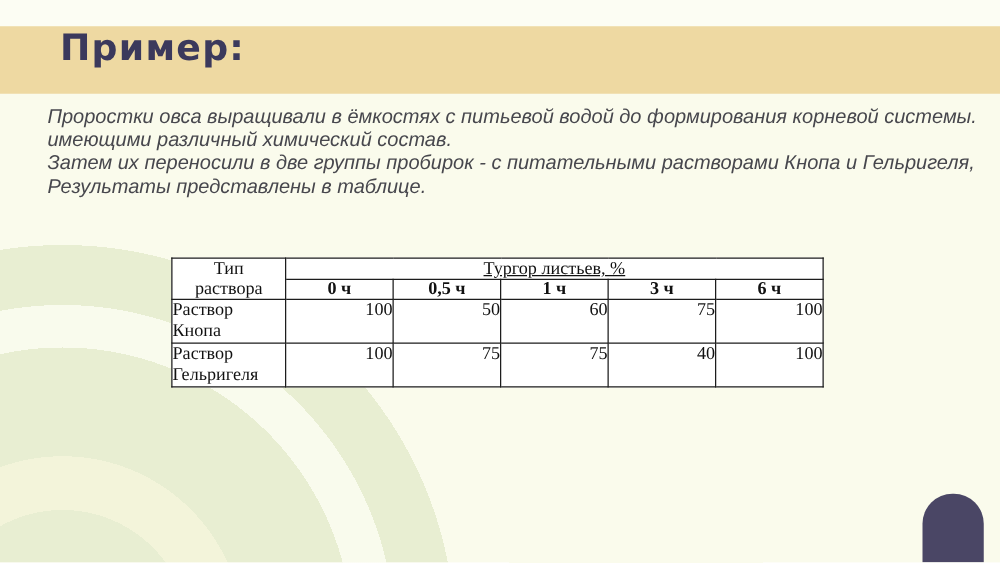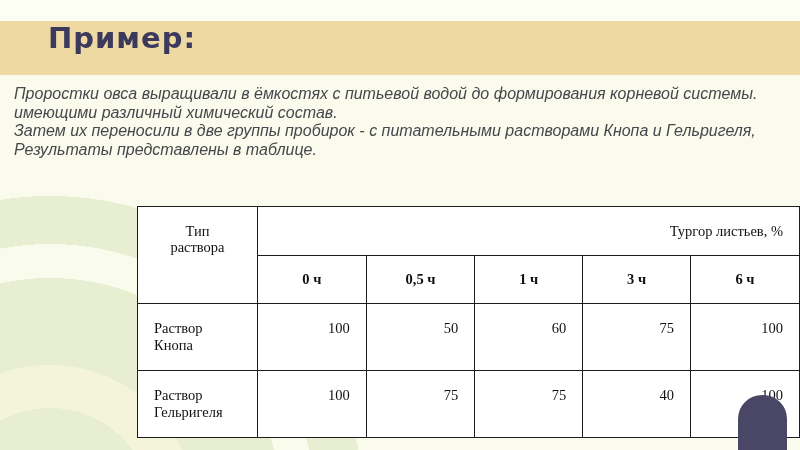--- a/index.html
+++ b/index.html
@@ -28,29 +28,29 @@
     background:var(--band); display:flex; align-items:flex-start;
   }
   .title{
     margin:0 0 0 48px; font-family:"DejaVu Sans",sans-serif; font-weight:bold;
     font-size:29px; letter-spacing:1px; color:var(--title);
   }
   .paragraph{
     position:absolute; left:14px; top:85px; width:780px;
     font-style:italic; font-size:16px; line-height:18.5px; color:var(--text);
   }
-  .pline{white-space:nowrap;}
+  .pline{white-space:nowrap;margin-left:24px;}
   .data-table{
     position:absolute; left:137px; top:206px; border-collapse:collapse;
     background:var(--table-bg); font-family:"Liberation Serif",serif;
     font-size:14.5px; color:#111; table-layout:fixed;
   }
-  .data-table td{border:1.5px solid var(--table-border); padding:16px; vertical-align:top;}
+  .data-table td{border:1.5px solid var(--table-border); padding:0; vertical-align:top;}
   .corner{width:90px; text-align:center; vertical-align:middle; line-height:16px;}
-  .group{height:16px; text-align:right; line-height:16px;}
+  .group{height:16px; text-align:center; line-height:16px;text-decoration:underline;}
   .th{width:85px; height:15px; text-align:center; line-height:15px;font-weight:bold;}
   .rowlabel{text-align:left; padding:1px 2px 0 4px; line-height:17px; height:33px;}
   .val{text-align:right; padding-top:1px; line-height:16px;}
   .pill{
     position:absolute; left:738px; top:395px; width:49px; height:55px;
     background:var(--pill); border-radius:24px 24px 0 0;
   }
 </style>
 </head>
 <body>

